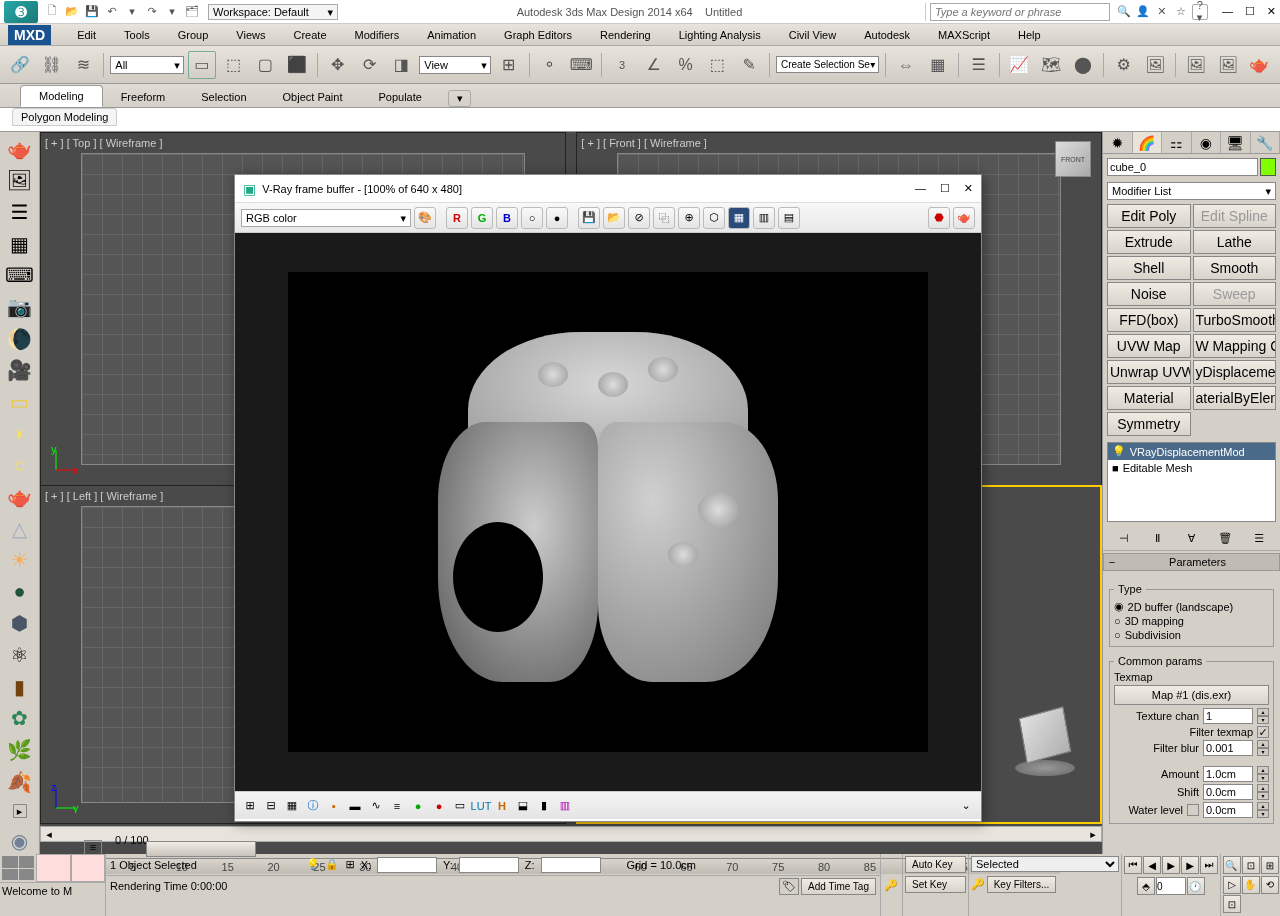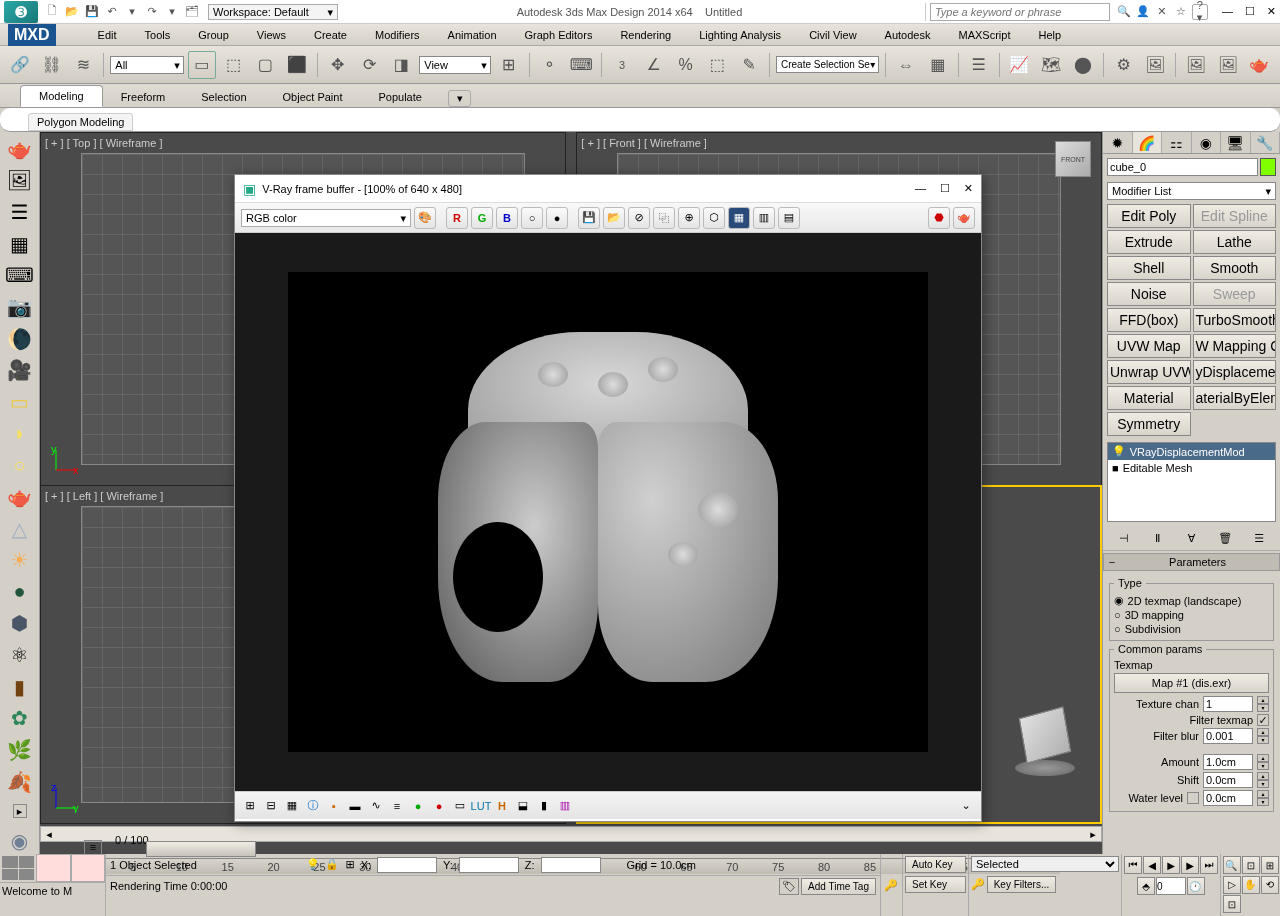--- a/index.html
+++ b/index.html
@@ -8,31 +8,31 @@
 .app-logo { width:34px; height:22px; background:linear-gradient(135deg,#2aa8a8,#1a7878); border-radius:2px; margin-right:6px; display:flex; align-items:center; justify-content:center; color:#fff; font-size:14px; }
 .qat { display:flex; gap:4px; margin-right:8px; }
 .qat-btn { width:16px; height:16px; display:flex; align-items:center; justify-content:center; color:#555; cursor:pointer; }
 .ws-dd { border:1px solid #aaa; padding:1px 16px 1px 4px; background:#f4f4f4; position:relative; width:130px; }
 .ws-dd::after { content:"▾"; position:absolute; right:4px; top:1px; }
 .title-mid { flex:1; text-align:center; color:#555; }
 .search-box { border:1px solid #aaa; padding:2px 4px; width:180px; font-style:italic; color:#888; background:#fff; }
 .help-icons { display:flex; gap:3px; margin:0 6px; }
 .win-ctrls { display:flex; gap:12px; margin-left:8px; font-size:14px; }
 .menubar { background:linear-gradient(#e8e4dc,#d4d0c8); height:22px; display:flex; align-items:center; padding-left:8px; border-bottom:1px solid #aaa; }
-.mxd-badge { background:#1a5490; color:#fff; padding:2px 6px; margin-right:28px; font-weight:bold; font-size:16px; }
+.mxd-badge { background:#1a5490; color:#fff; padding:2px 6px; margin-right:12px; font-weight:bold; font-size:14px; }
 .menu-item { padding:0 14px; cursor:pointer; }
 .toolbar-main { height:38px; background:linear-gradient(#e8e4dc,#d0ccc4); border-bottom:1px solid #999; display:flex; align-items:center; padding:0 6px; gap:4px; }
 .tb-btn { width:28px; height:28px; border:1px solid transparent; display:flex; align-items:center; justify-content:center; font-size:16px; color:#555; cursor:pointer; border-radius:2px; }
 .tb-sep { width:1px; height:24px; background:#aaa; margin:0 2px; }
 .tb-dd { border:1px solid #888; background:#fff; padding:2px 4px; position:relative; }
 .tb-dd::after { content:"▾"; position:absolute; right:3px; }
 .ribbon-tabs { height:24px; background:linear-gradient(#e0dcd4,#d4d0c8); display:flex; align-items:flex-end; border-bottom:1px solid #999; padding-left:20px; }
 .rtab { padding:4px 18px; cursor:pointer; }
 .rtab.active { background:#fff; border:1px solid #999; border-bottom:1px solid #fff; border-radius:4px 4px 0 0; }
-.sub-ribbon { height:24px; background:#fff; border-bottom:1px solid #999; display:flex; align-items:flex-end; padding-left:28px;border-radius:10px; }
+.sub-ribbon { height:24px; background:#fff; border-bottom:1px solid #999; display:flex; align-items:flex-start; padding-left:12px; }
 .sub-tab { padding:2px 8px; border:1px solid #ccc; border-radius:3px 3px 0 0; background:#f4f4f4; }
 .workspace { position:absolute; top:132px; left:0; right:0; bottom:62px; display:flex; }
 .left-palette { width:40px; background:#d4d0c8; border-right:1px solid #999; display:flex; flex-direction:column; align-items:center; padding-top:4px; gap:6px; }
 .palette-ic { width:28px; height:28px; display:flex; align-items:center; justify-content:center; font-size:20px; cursor:pointer; border-radius:3px; }
 .viewports { flex:1; position:relative; background:#4a4a4a; }
 .vp { position:absolute; background:#4a4a4a; border:1px solid #222; }
 .vp-tl { top:0; left:0; width:49.5%; height:49%; }
 .vp-tr { top:0; right:0; width:49.5%; height:49%; }
 .vp-bl { bottom:30px; left:0; width:49.5%; height:47%; }
 .vp-br { bottom:30px; right:0; width:49.5%; height:47%; border:2px solid #ffcc00; }
@@ -56,21 +56,21 @@
 .mod-btn { border:1px solid #888; background:linear-gradient(#f0ece4,#d8d4cc); padding:3px 2px; text-align:center; cursor:pointer; white-space:nowrap; overflow:hidden; font-size:14px; }
 .mod-btn.disabled { color:#999; }
 .mod-stack { margin:4px; border:1px solid #888; background:#fff; height:80px; }
 .stack-item { padding:2px 4px; display:flex; align-items:center; gap:4px; }
 .stack-item.sel { background:#4a6a8a; color:#fff; }
 .stack-tools { display:flex; justify-content:space-around; padding:2px 4px; border-bottom:1px solid #aaa; }
 .stack-tool { width:20px; height:20px; display:flex; align-items:center; justify-content:center; cursor:pointer; }
 .rollout-header { background:#c0bcb4; border:1px solid #999; padding:2px; text-align:center; margin:2px 0; display:flex; align-items:center; }
 .rollout-header .pm { width:12px; }
 .rollout-body { padding:2px 6px; }
-.fieldset { border:1px solid #999; margin:2px 0; padding:4px; }
+.fieldset { border:1px solid #999; margin:8px 0; padding:4px; }
 .fieldset legend { padding:0 4px; }
 .radio-row { display:flex; align-items:center; gap:4px; padding:1px 0; }
 .param-row { display:flex; align-items:center; justify-content:flex-end; gap:4px; padding:1px 0; }
 .spinner { border:1px solid #888; background:#fff; width:50px; padding:1px 2px; }
 .spin-btns { width:12px; display:flex; flex-direction:column; }
 .spin-btns span { height:8px; background:#d0ccc4; border:1px solid #888; font-size:6px; text-align:center; line-height:6px; }
 .map-btn { border:1px solid #888; background:linear-gradient(#f0ece4,#d8d4cc); padding:3px; text-align:center; margin:2px 0; cursor:pointer; }
 .vfb-window { position:absolute; top:174px; left:234px; width:748px; height:648px; background:#fff; border:1px solid #888; box-shadow:2px 2px 12px rgba(0,0,0,0.4); z-index:100; }
 .vfb-title { height:28px; background:#fff; display:flex; align-items:center; padding:0 8px; border-bottom:1px solid #ddd; }
 .vfb-title-text { flex:1; }
@@ -353,21 +353,21 @@
     <div style="overflow:hidden;flex:1;">
       <div class="rollout-header">
         <span class="pm">−</span>
         <span style="flex:1;text-align:center">Parameters</span>
       </div>
       <div class="rollout-body">
         <fieldset class="fieldset">
           <legend>Type</legend>
           <div class="radio-row">
               <span>◉</span>
-              <span>2D texmap (landscape)</span>
+              <span>2D buffer (landscape)</span>
             </div>
           <div class="radio-row">
               <span>○</span>
               <span>3D mapping</span>
             </div>
           <div class="radio-row">
               <span>○</span>
               <span>Subdivision</span>
             </div>
         </fieldset>

